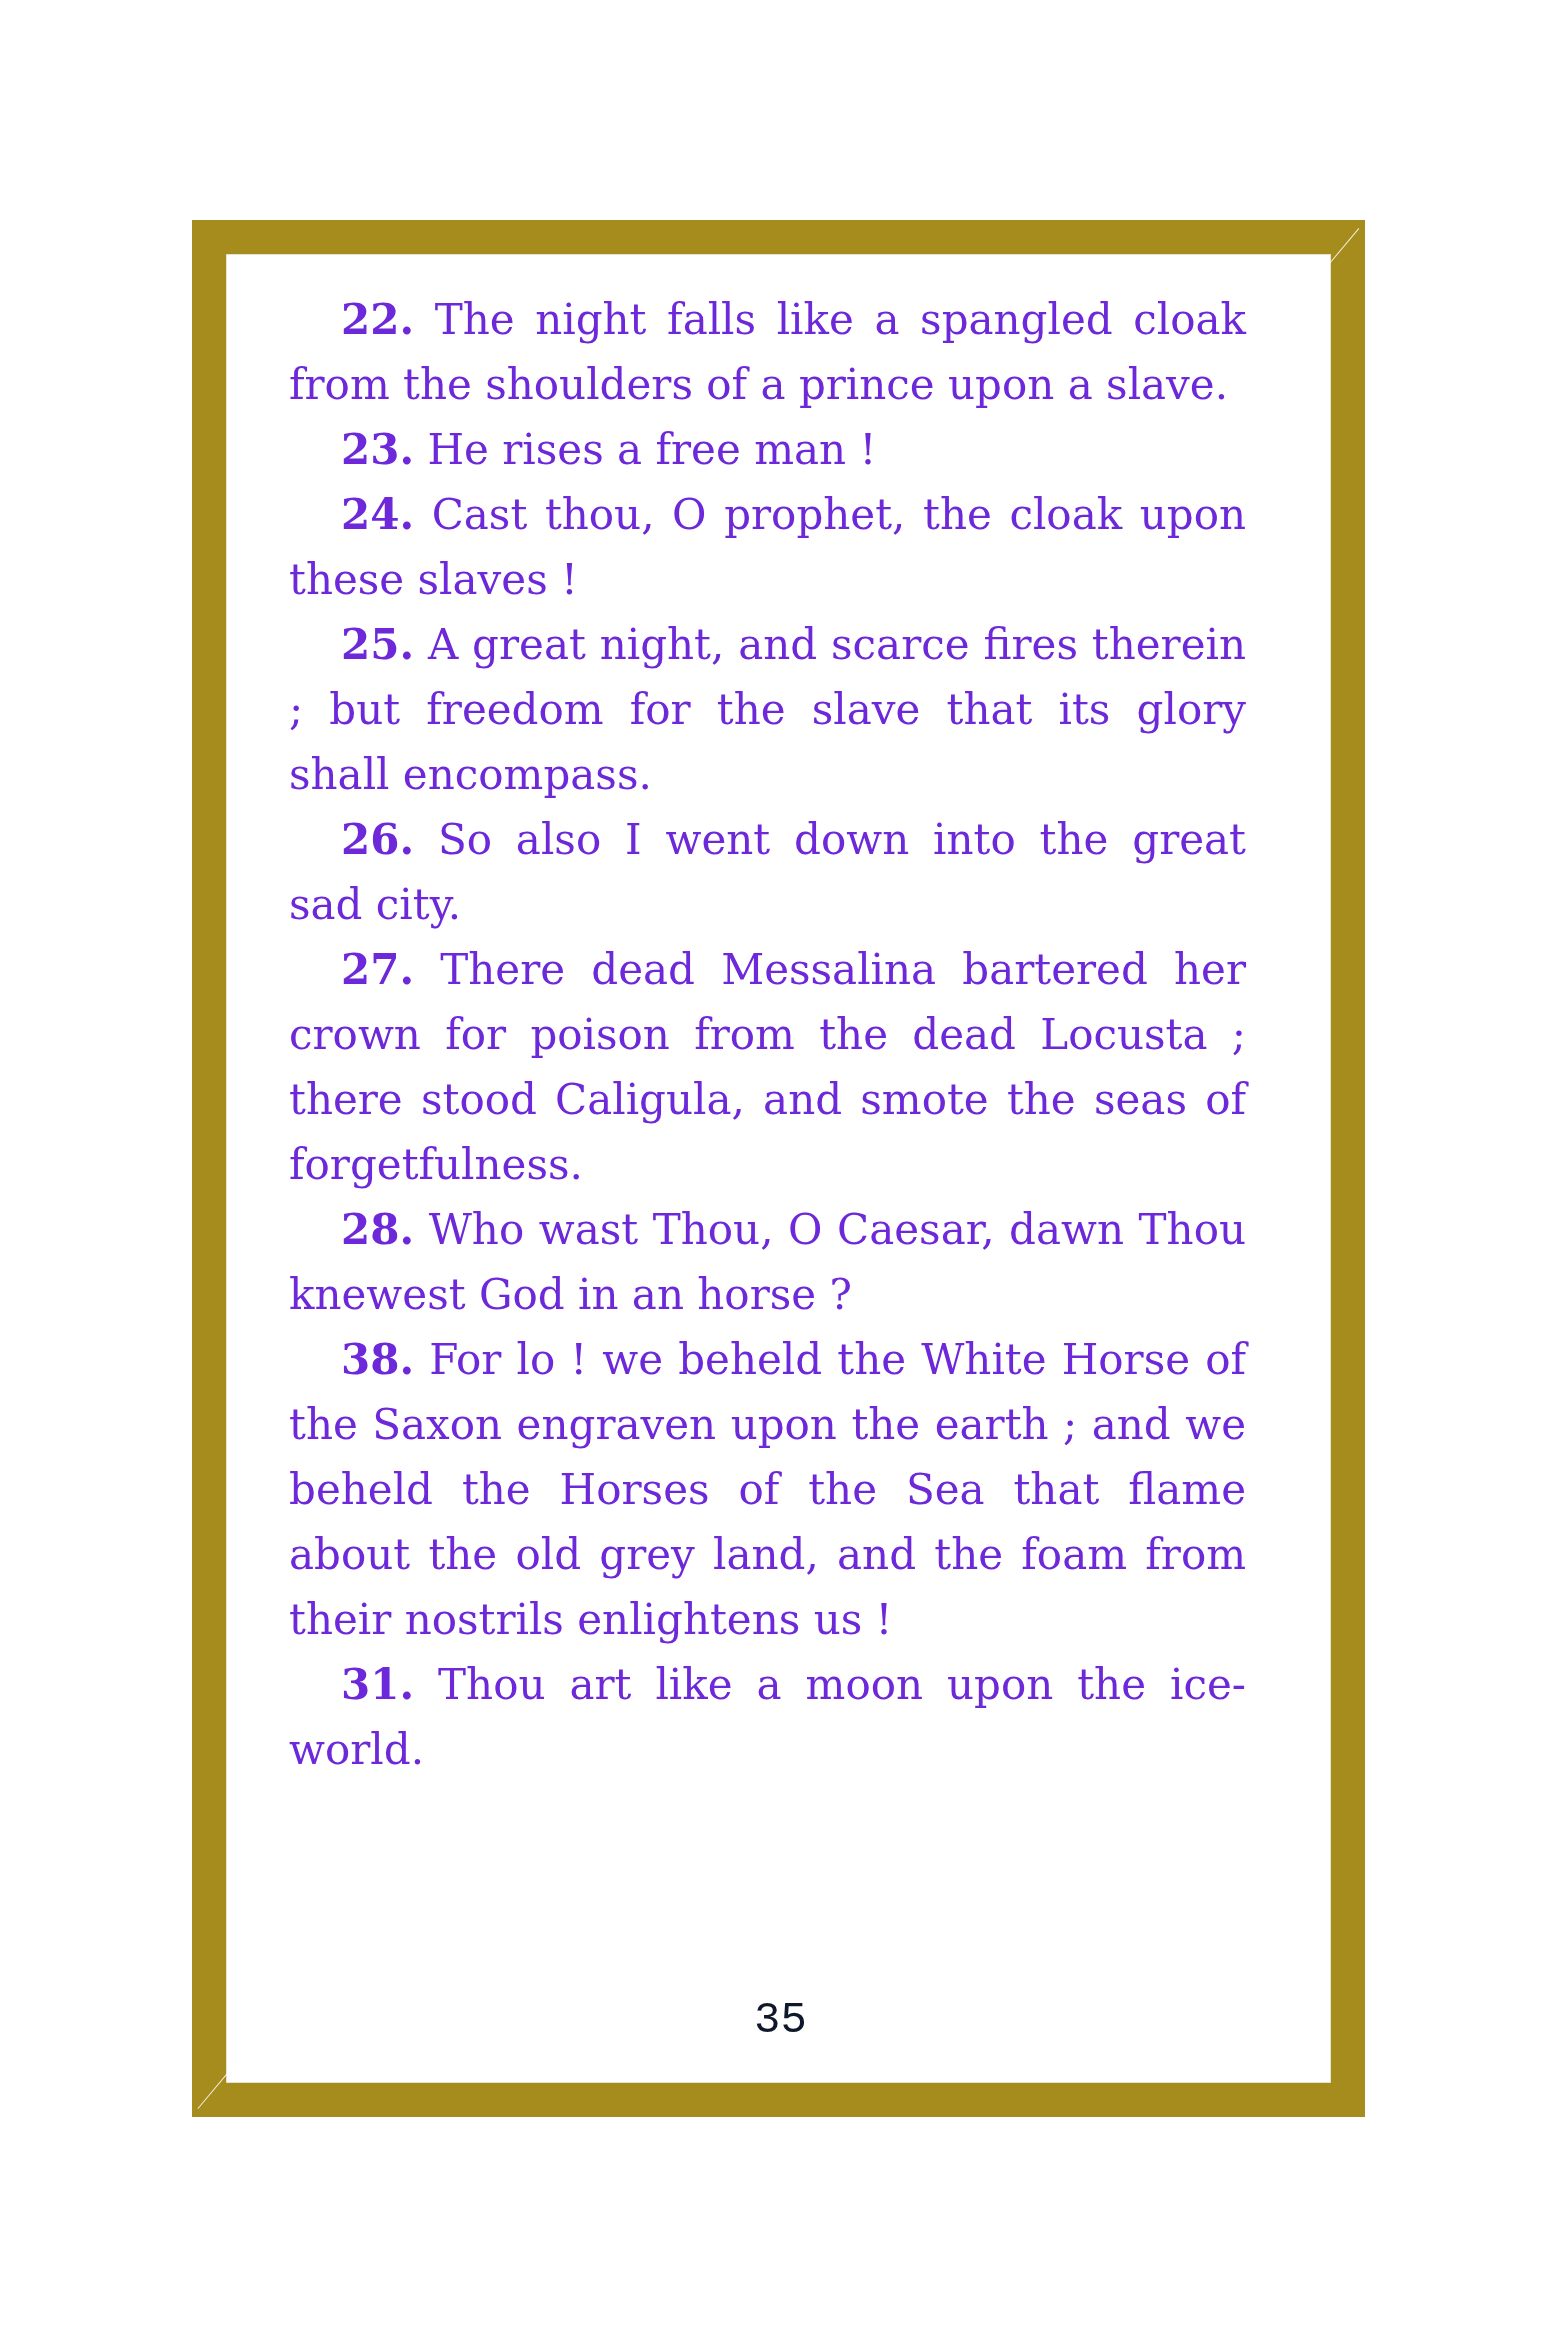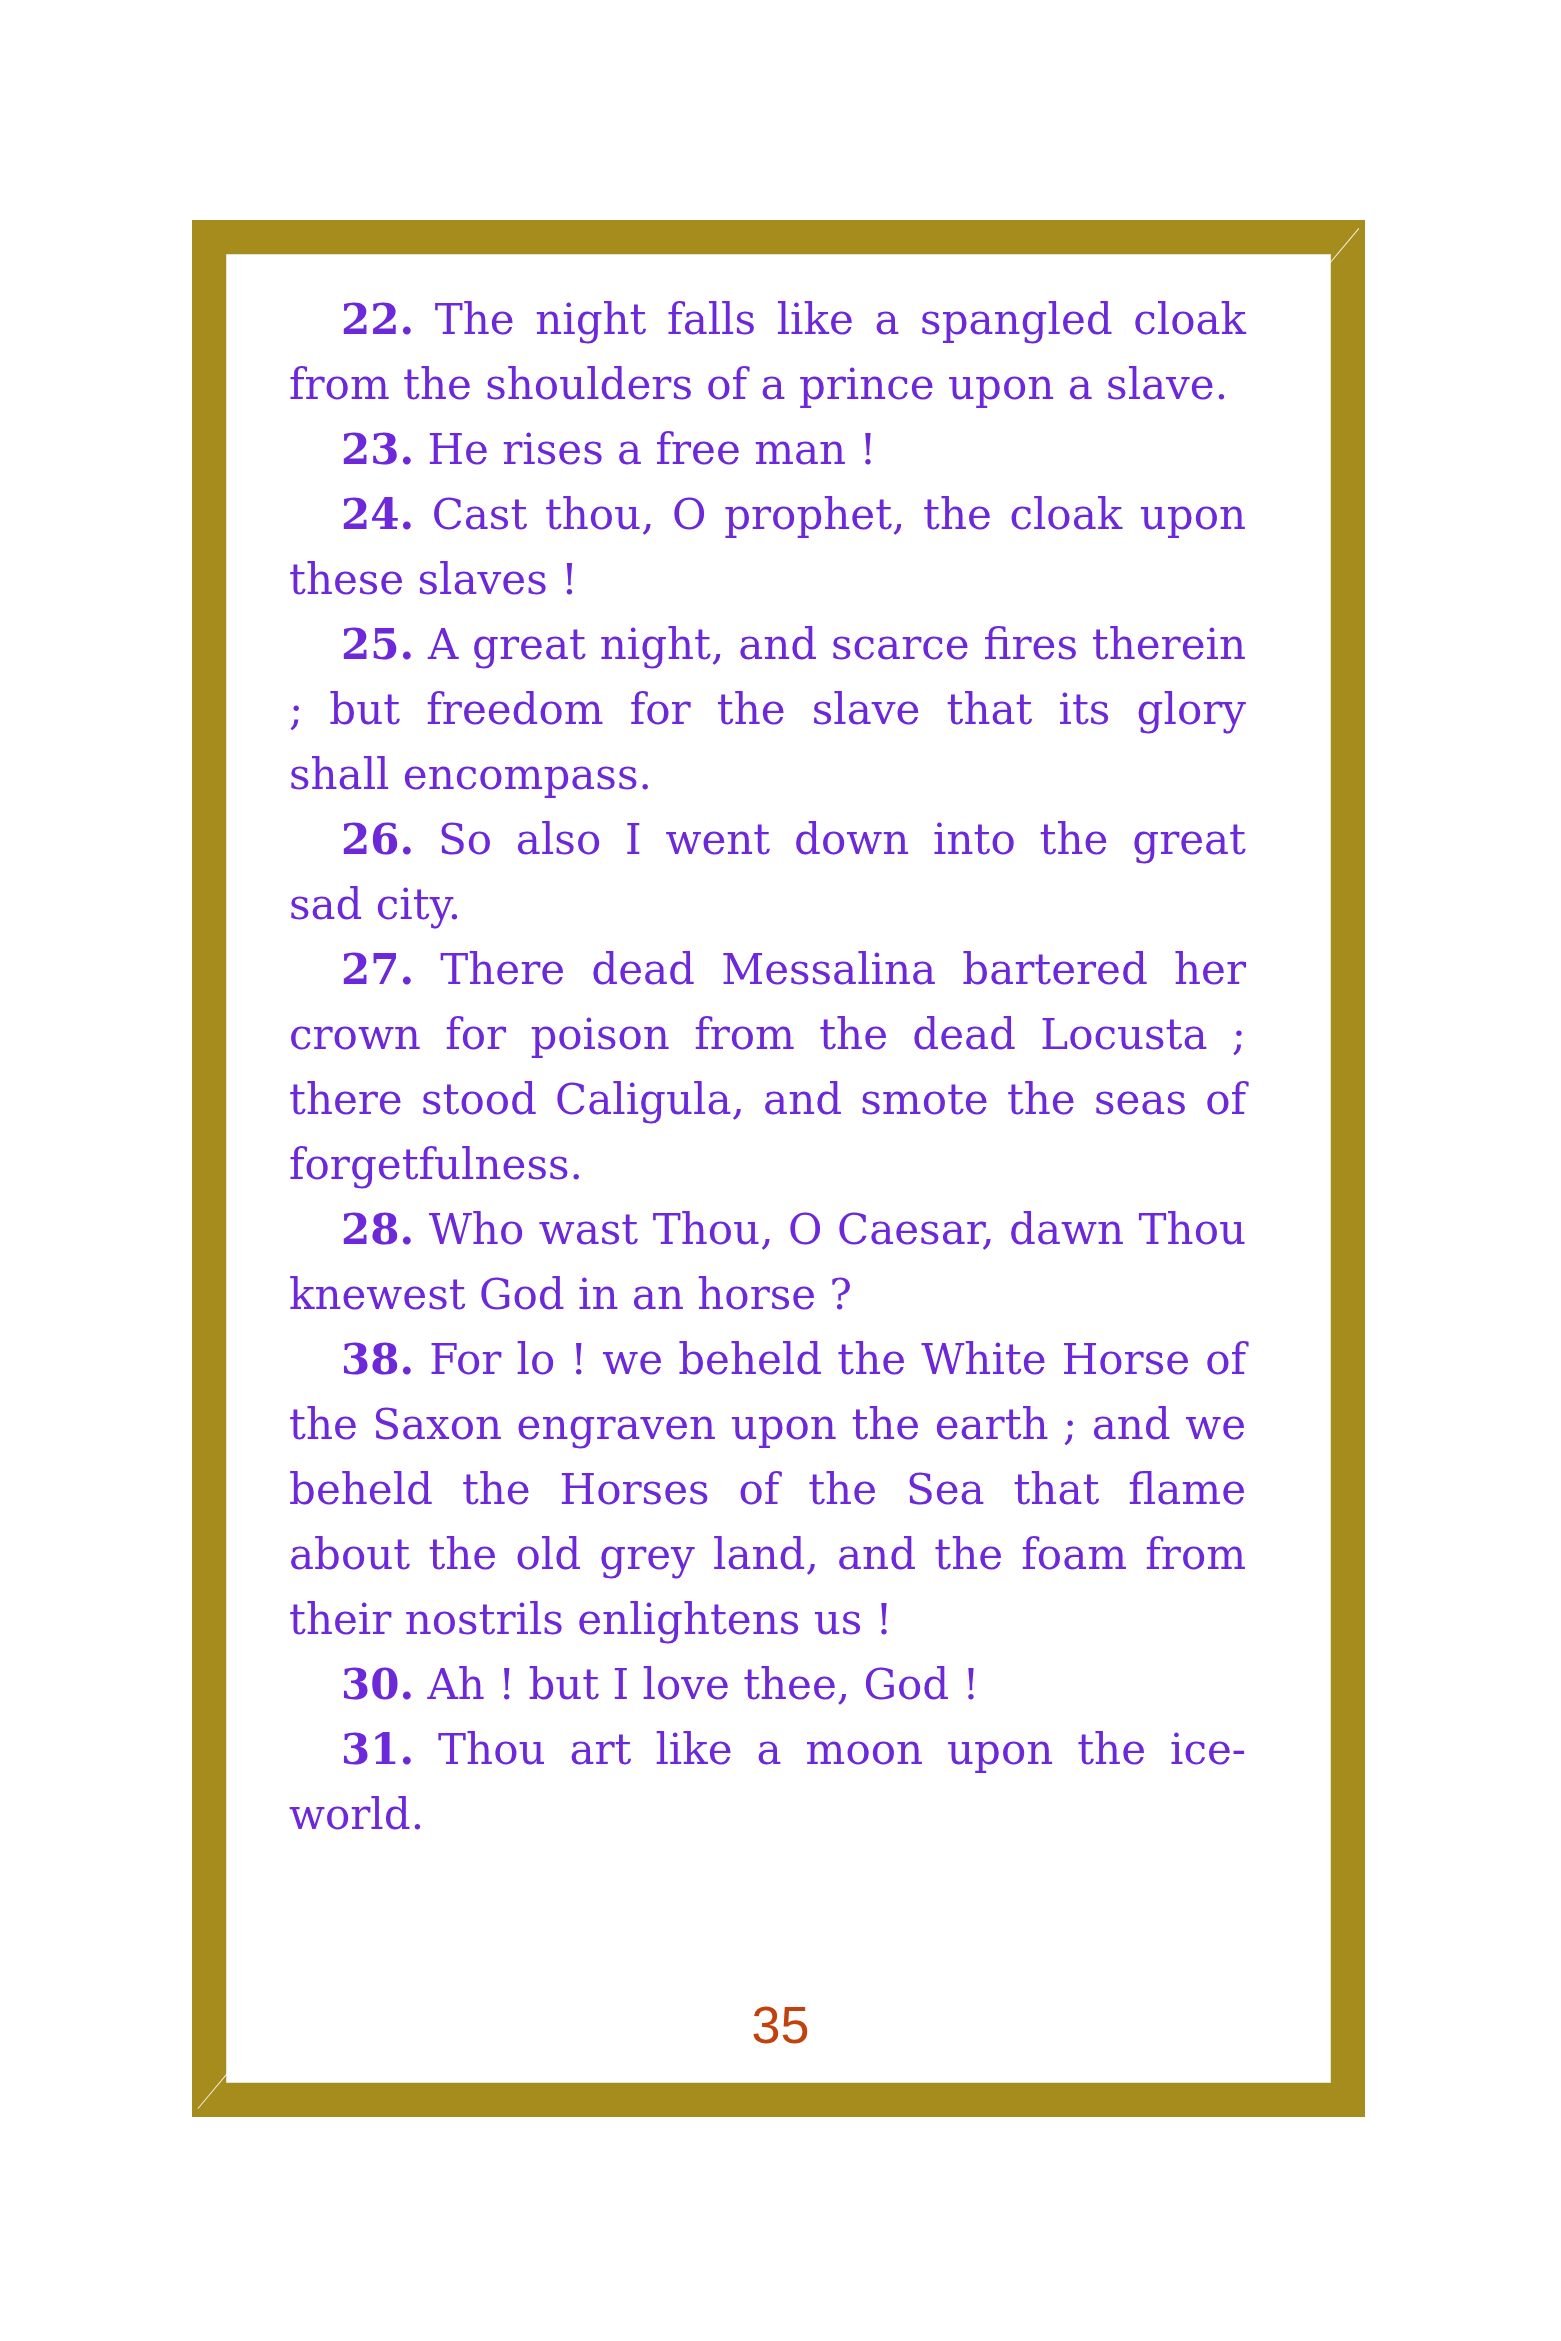--- a/index.html
+++ b/index.html
@@ -27,37 +27,36 @@
     line-height: 65px;
     color: #6d28d9;
     text-align: justify;
   }
   .para { margin: 0; text-indent: 52px; }
   .num { font-weight: bold; }
   .page-number {
     position: absolute;
     left: 0; width: 1561px; top: 1995px;
     text-align: center;
-    font-family: Liberation Sans, sans-serif;
-    font-size: 52px;
-    color: #c2410c;
+    font-family: Liberation Mono, monospace;
+    font-size: 44px;
+    color: #0f172a;
   }
 </style>
 </head>
 <body>
 
 <div class="frame"></div>
 
 <div class="text">
   <p class="para"><span class="num">22.</span> <span>The night falls like a spangled cloak from the shoulders of a prince upon a slave.</span></p>
   <p class="para"><span class="num">23.</span> <span>He rises a free man !</span></p>
   <p class="para"><span class="num">24.</span> <span>Cast thou, O prophet, the cloak upon these slaves !</span></p>
   <p class="para"><span class="num">25.</span> <span>A great night, and scarce fires therein ; but freedom for the slave that its glory shall encompass.</span></p>
   <p class="para"><span class="num">26.</span> <span>So also I went down into the great sad city.</span></p>
   <p class="para"><span class="num">27.</span> <span>There dead Messalina bartered her crown for poison from the dead Locusta ; there stood Caligula, and smote the seas of forgetfulness.</span></p>
   <p class="para"><span class="num">28.</span> <span>Who wast Thou, O Caesar, dawn Thou knewest God in an horse ?</span></p>
   <p class="para"><span class="num">38.</span> <span>For lo ! we beheld the White Horse of the Saxon engraven upon the earth ; and we beheld the Horses of the Sea that flame about the old grey land, and the foam from their nostrils enlightens us !</span></p>
-  <p class="para"><span class="num">30.</span> <span>Ah ! but I love thee, God !</span></p>
   <p class="para"><span class="num">31.</span> <span>Thou art like a moon upon the ice-world.</span></p>
 </div>
 
 <div class="page-number">35</div>
 
 
 </body></html>

